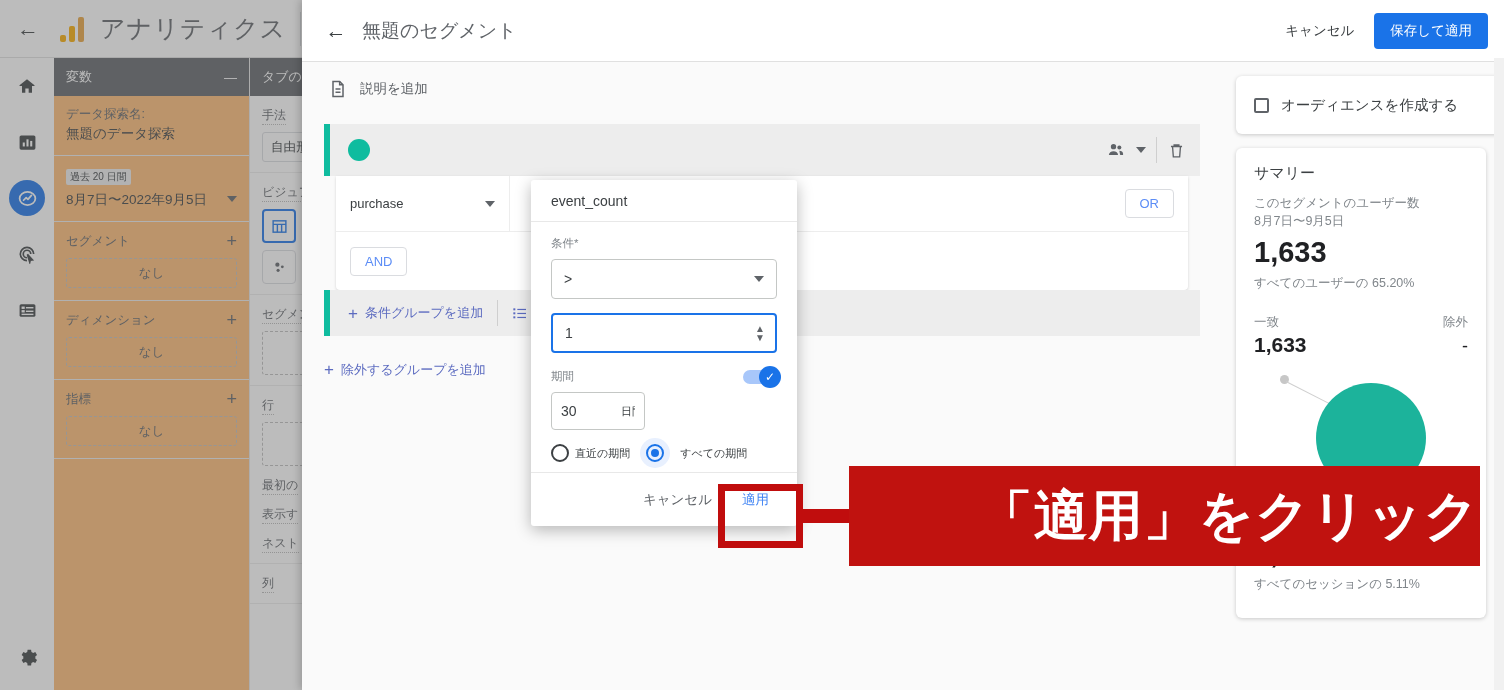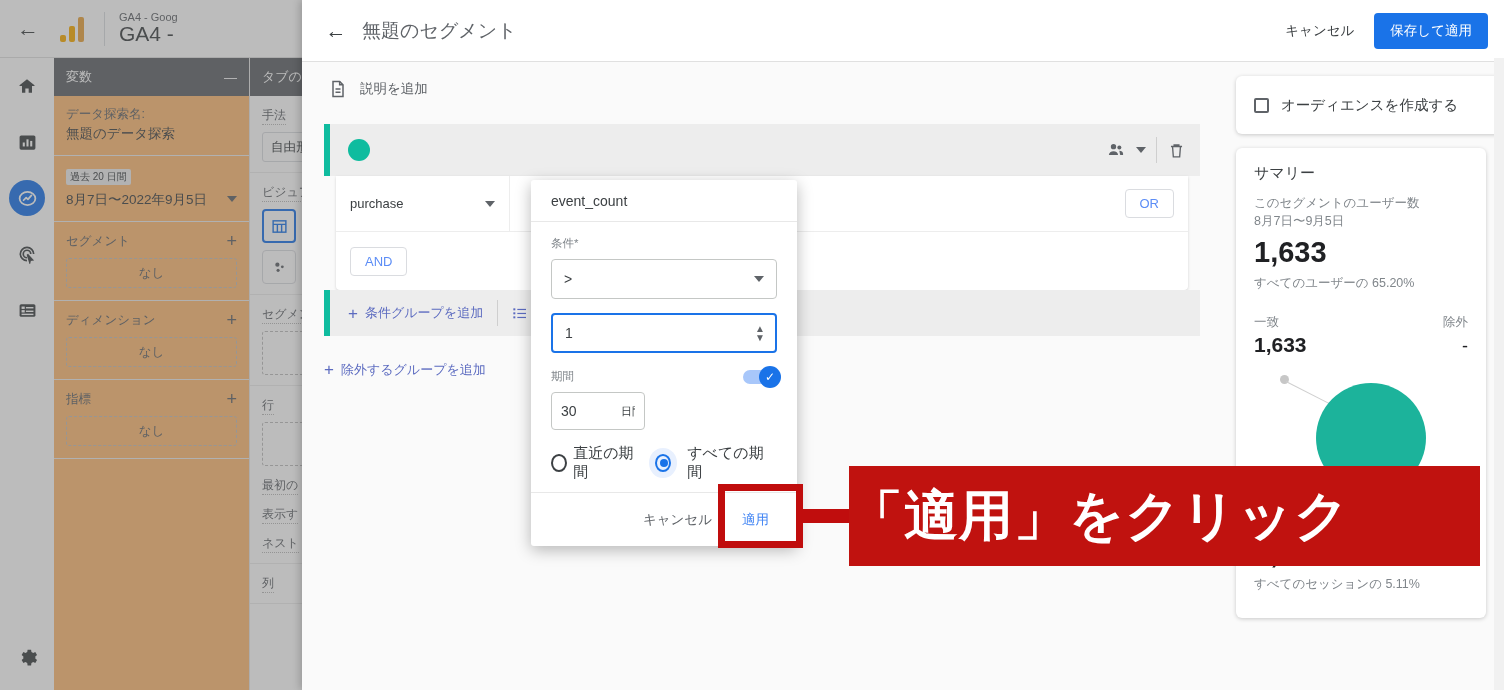--- a/index.html
+++ b/index.html
@@ -169,52 +169,53 @@
   .pop-days { margin-top:8px; width:94px; height:38px; border:1px solid #c4c7c5; border-radius:4px;
     display:flex; align-items:center; justify-content:space-between; padding:0 9px;
     font-size:14px; color:#3c4043; }
   .pop-days .u { font-size:11px; color:#3c4043; overflow:hidden; width:14px; white-space:nowrap; }
   .pop-radios { margin-top:14px; display:flex; align-items:center; gap:6px; }
   .radio { width:18px; height:18px; border-radius:50%; border:2px solid #3c4043; }
   .radio.on { border-color:#1a73e8; background:#e8f0fe; position:relative;
     box-shadow: 0 0 0 6px #e8f0fe; }
   .radio.on::after { content:""; position:absolute; left:3px; top:3px; width:8px; height:8px;
     border-radius:50%; background:#1a73e8; }
-  .rad-t { font-size:15px; color:#3c4043; margin-right:10px; }
+  .rad-t { font-size:11px; color:#3c4043; margin-right:10px; }
   .pop-foot { height:54px; border-top:1px solid #e8e8e8; display:flex; align-items:center;
     justify-content:flex-end; gap:6px; padding-right:14px; }
   .pop-cancel { font-size:13.5px; color:#5f6368; padding:8px 10px; }
   .pop-apply { font-size:13.5px; color:#4285f4; padding:8px 14px; }
 
   
   .hl-box { position:absolute; left:718px; top:484px; width:85px; height:64px;
     border:7px solid #c00d0d; }
   .hl-connector { position:absolute; left:800px; top:509px; width:60px; height:14px; background:#c00d0d; }
   .ann-banner { position:absolute; left:849px; top:466px; width:631px; height:100px;
-    background:#c0120f; display:flex; align-items:center; justify-content:flex-start; }
+    background:#c0120f; display:flex; align-items:center; justify-content:flex-end; }
   .ann-text { color:#fff; font-size:54px; font-weight:bold; letter-spacing:1px;
     font-family:"DejaVu Sans","Liberation Sans",sans-serif; }
 
   .scrollbar { position:absolute; right:0; top:58px; width:10px; height:632px; background:#f1f1f1; }
 </style>
 </head>
 <body>
 
 <div id="root">
 
   <div class="bg-app">
 
     <div class="ga-topbar">
       <div class="ga-back">←</div>
       <div class="ga-logo">
         <div class="ga-logo-mark">
           <i class="bar3"></i>
             <i class="bar2"></i>
             <i class="bar1"></i>
         </div>
+        <div class="ga-title">アナリティクス</div>
       </div>
       <div class="ga-divider"></div>
       <div class="ga-prop">
         <div class="sm">GA4 - Goog</div>
         <div class="lg">GA4 -</div>
       </div>
     </div>
 
     <div class="ga-leftnav">
       <div class="nav-ico">

